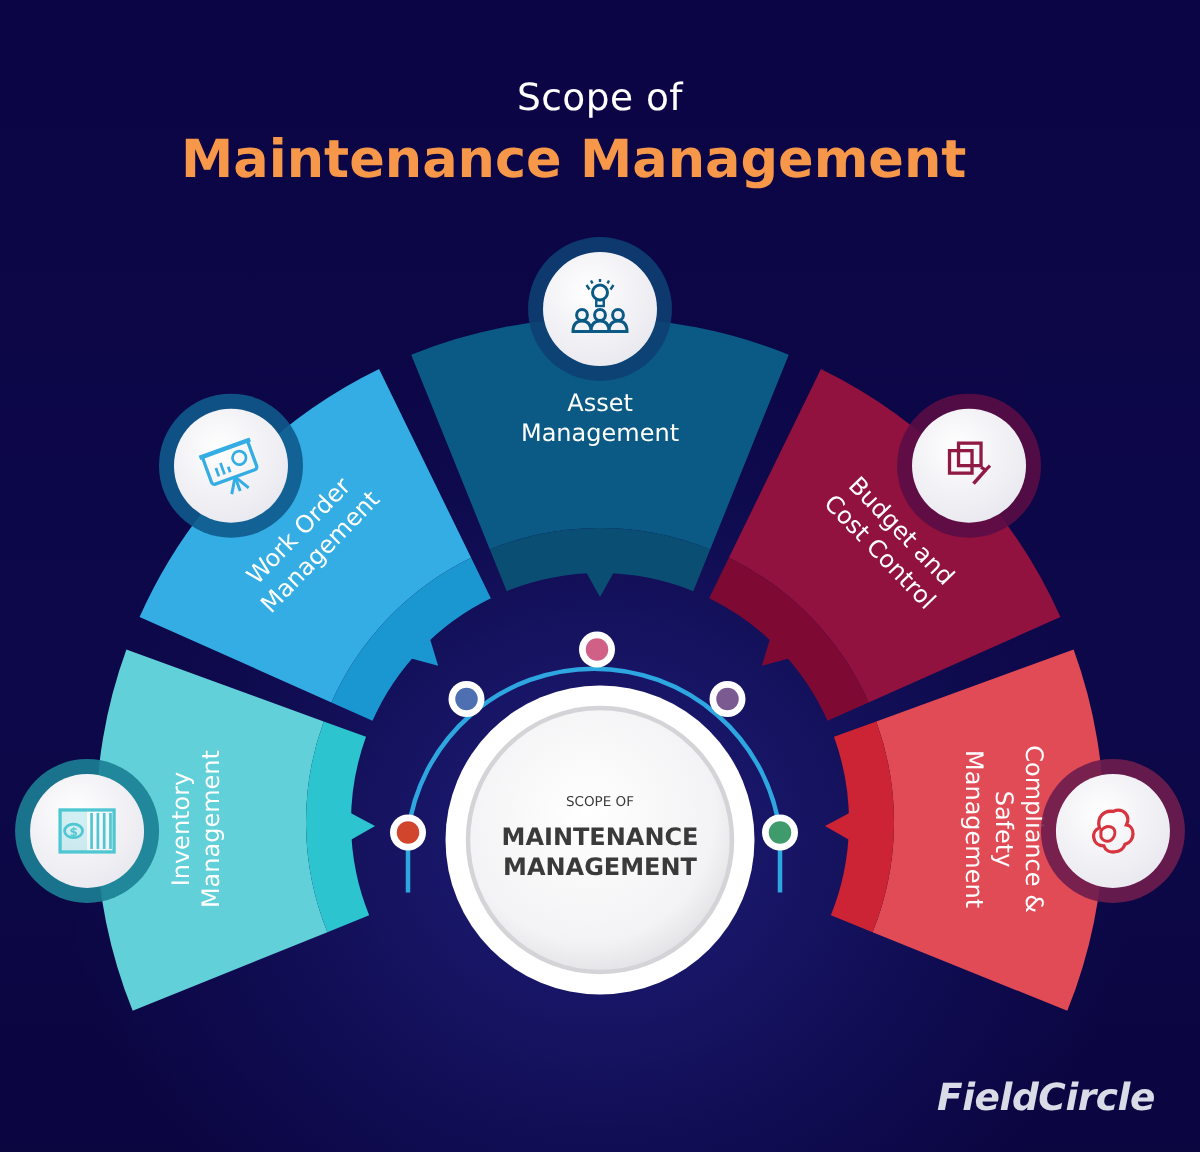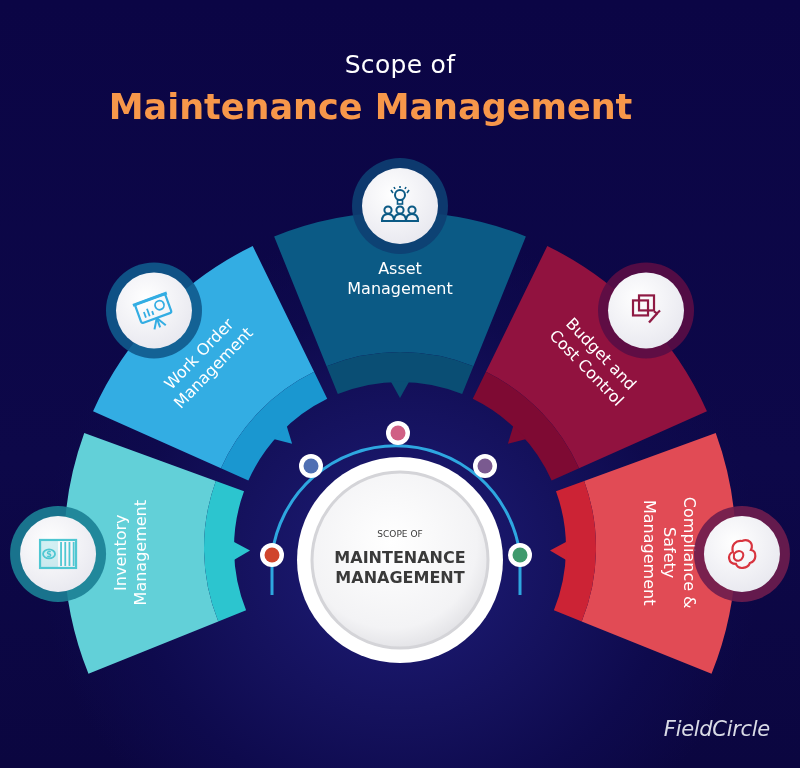--- a/index.html
+++ b/index.html
@@ -18,41 +18,41 @@
     .title-top {
       position: absolute; left: 0; width: 800px; top: 50px;
       text-align: center; color: #ffffff;
       font-family: "DejaVu Sans", sans-serif;
       font-size: 25px; font-weight: normal; letter-spacing: 0.3px;
     }
     .title-main {
       position: absolute; left: 0; width: 741px; top: 87px;
       text-align: center; color: #f7974a;
       font-family: "DejaVu Sans", sans-serif;
-      font-size: 35px; font-weight: bold; letter-spacing: 0px;
+      font-size: 35px; font-weight: bold; letter-spacing: 0px; padding-left: 12px;
     }
     svg.fan { position: absolute; left: 0; top: 0; }
     .seg-label {
       fill: #ffffff;
       font-family: "DejaVu Sans", sans-serif;
       font-size: 16px;
       font-weight: normal;
     }
     .hub-small {
       fill: #3a3a3a; font-family: "DejaVu Sans", sans-serif;
       font-size: 9px; font-weight: normal;
     }
     .hub-big {
       fill: #3a3a3a; font-family: "DejaVu Sans", sans-serif;
       font-size: 16px; font-weight: bold;
     }
     .logo {
       position: absolute; right: 30px; top: 717px;
-      font-family: "DejaVu Sans", sans-serif; font-weight: normal; font-style: italic;
-      font-size: 21px; color: #d9dbe6; letter-spacing: -0.3px;
+      font-family: "DejaVu Sans", sans-serif; font-weight: bold; font-style: italic;
+      font-size: 25px; color: #d9dbe6; letter-spacing: -0.3px;
     }
   </style>
 </head>
 <body>
 
 <div class="stage"></div>
 
 <div class="title-top">Scope of</div>
 <div class="title-main">Maintenance Management</div>
 

